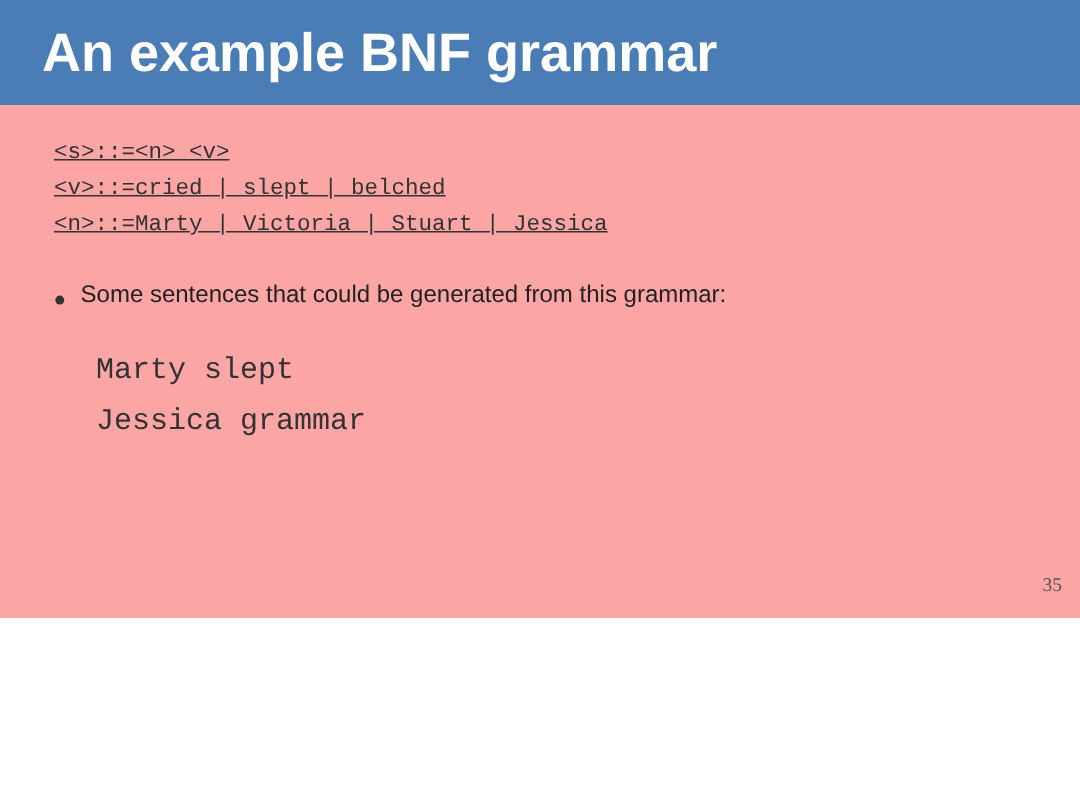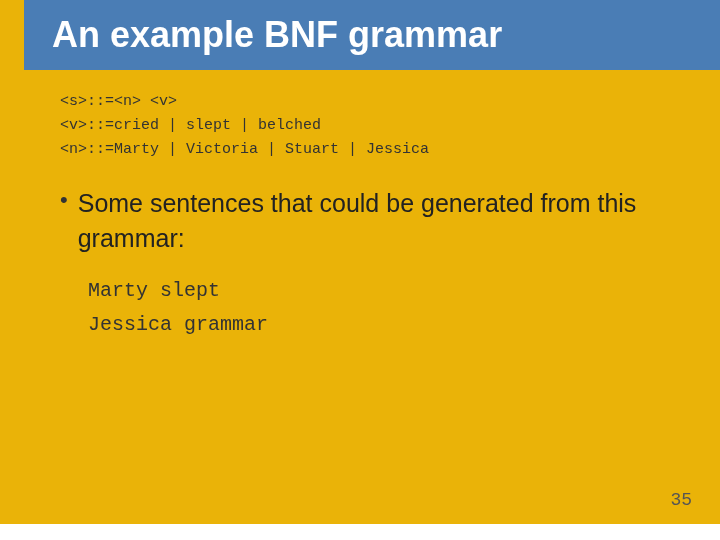--- a/index.html
+++ b/index.html
@@ -7,24 +7,23 @@
     body {
       width: 720px;
       height: 540px;
       background: #ffffff;
       font-family: Arial, Helvetica, sans-serif;
       overflow: hidden;
     }
 
     .slide {
       width: 720px;
-      height: 524px;
+      height: 412px;
       position: relative;
-      background: #eab308;
-      padding-left: 24px;
+      background: #fca5a5;
     }
 
     .header-bar {
       background: #4a7db5;
       width: 100%;
       padding: 14px 28px 14px 28px;
     }
 
     .header-title {
       color: #ffffff;
@@ -36,59 +35,60 @@
     .content-area {
       padding: 20px 36px 20px 36px;
     }
 
     .grammar-block {
       font-family: 'Courier New', Courier, monospace;
       font-size: 15px;
       color: #333333;
       line-height: 1.6;
       margin-bottom: 24px;
+      text-decoration: underline;
     }
 
     .bullet-section {
       display: flex;
       align-items: flex-start;
       margin-bottom: 18px;
     }
 
     .bullet-dot {
       font-size: 22px;
       color: #333333;
       margin-right: 10px;
       margin-top: 1px;
       flex-shrink: 0;
     }
 
     .bullet-text {
-      font-size: 25px;
+      font-size: 16px;
       color: #222222;
       font-family: Arial, Helvetica, sans-serif;
       line-height: 1.4;
     }
 
     .examples-block {
       font-family: 'Courier New', Courier, monospace;
       font-size: 20px;
       color: #333333;
       line-height: 1.7;
       margin-left: 28px;
       margin-top: 8px;
     }
 
     .page-number {
       position: absolute;
       bottom: 14px;
-      right: 28px;
-      font-size: 18px;
+      right: 12px;
+      font-size: 13px;
       color: #555555;
-      font-family: Liberation Mono, monospace;
+      font-family: Liberation Serif, serif;
     }
   </style>
 </head>
 <body>
 
 <div class="slide">
 
   <div class="header-bar">
     <span class="header-title">An example BNF grammar</span>
   </div>

